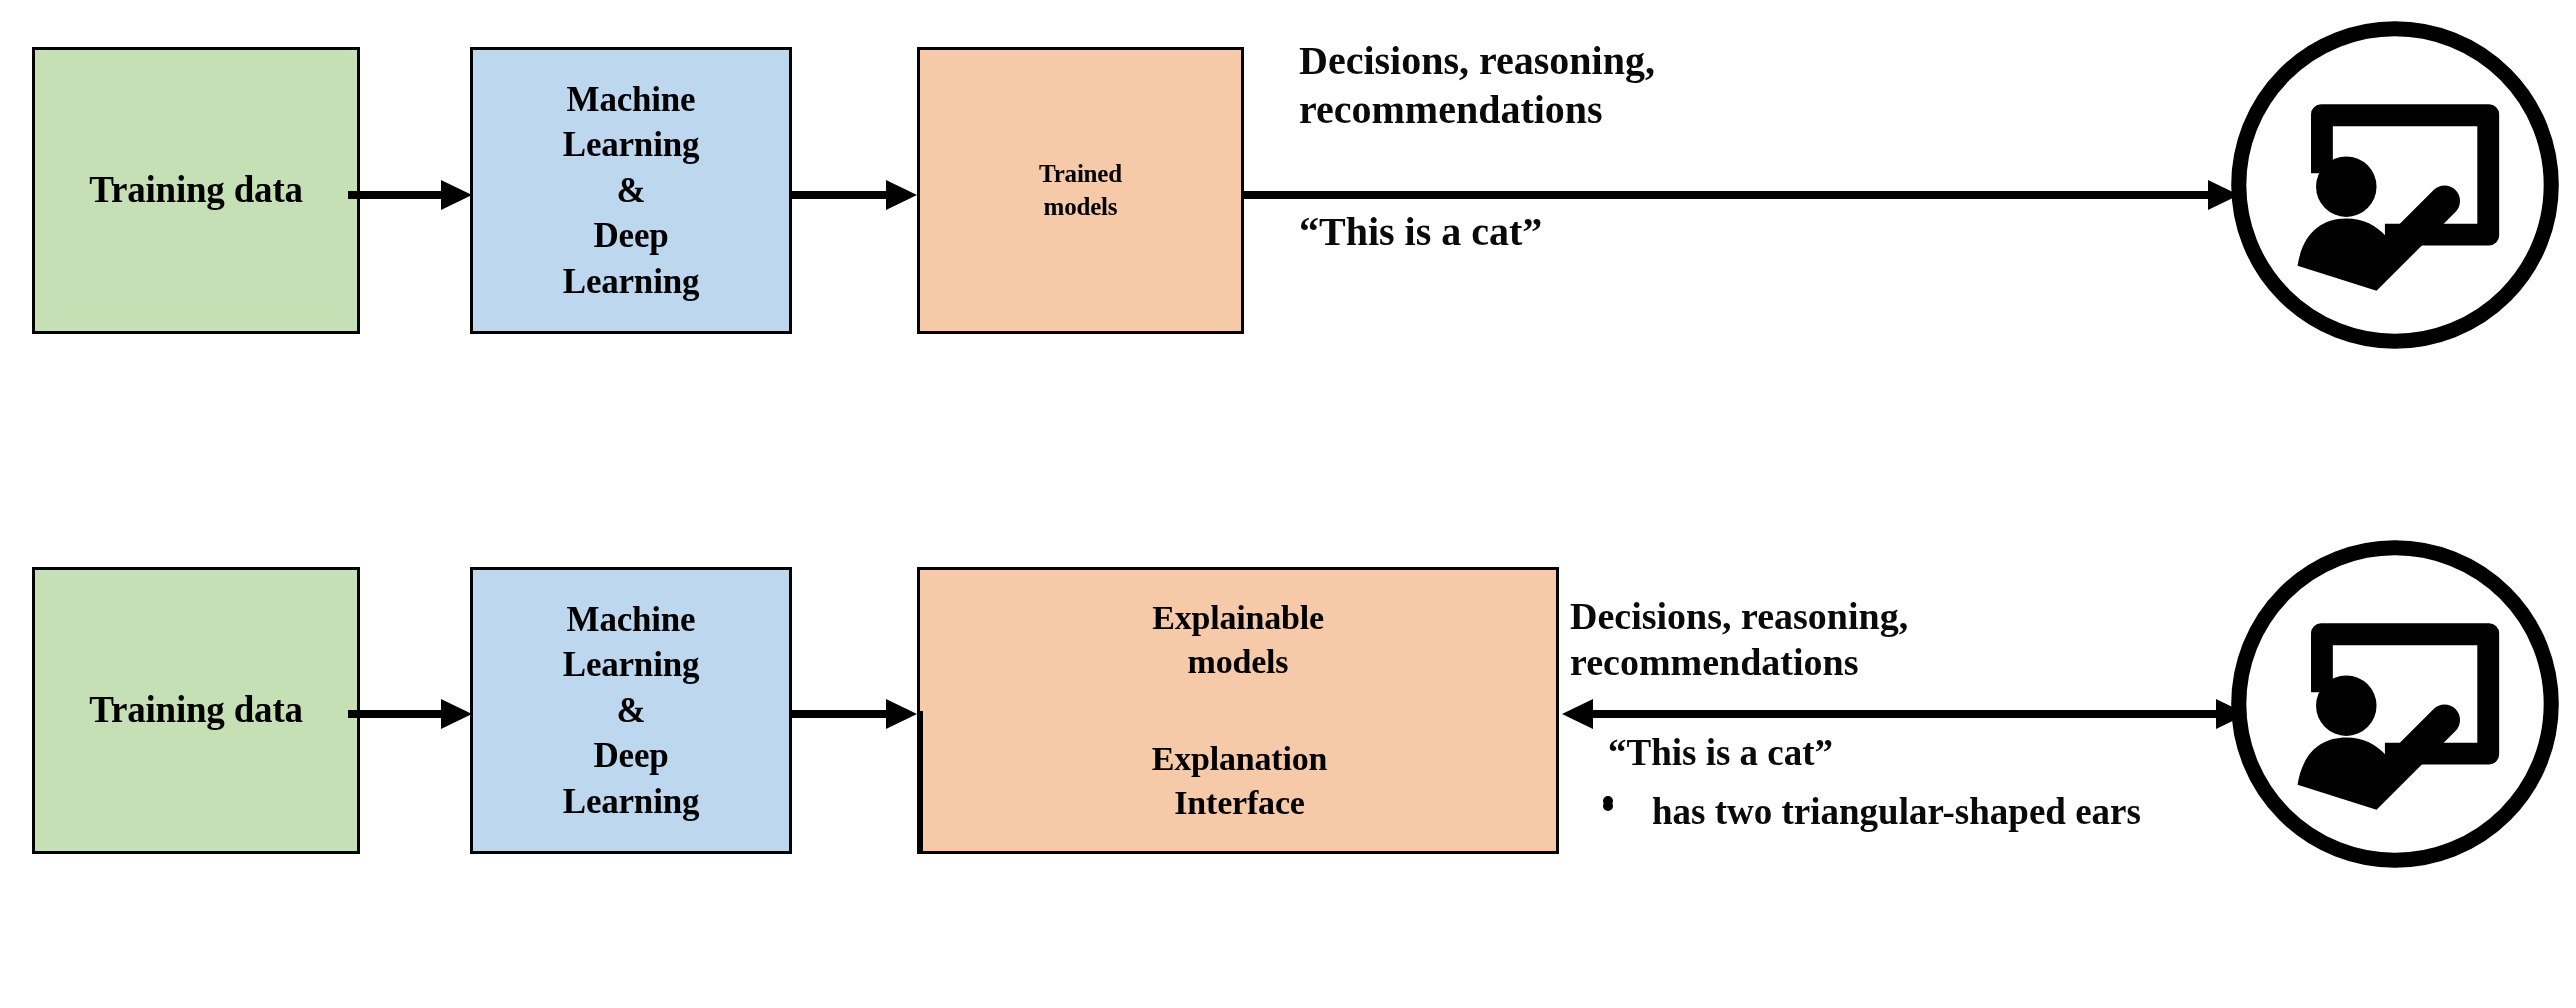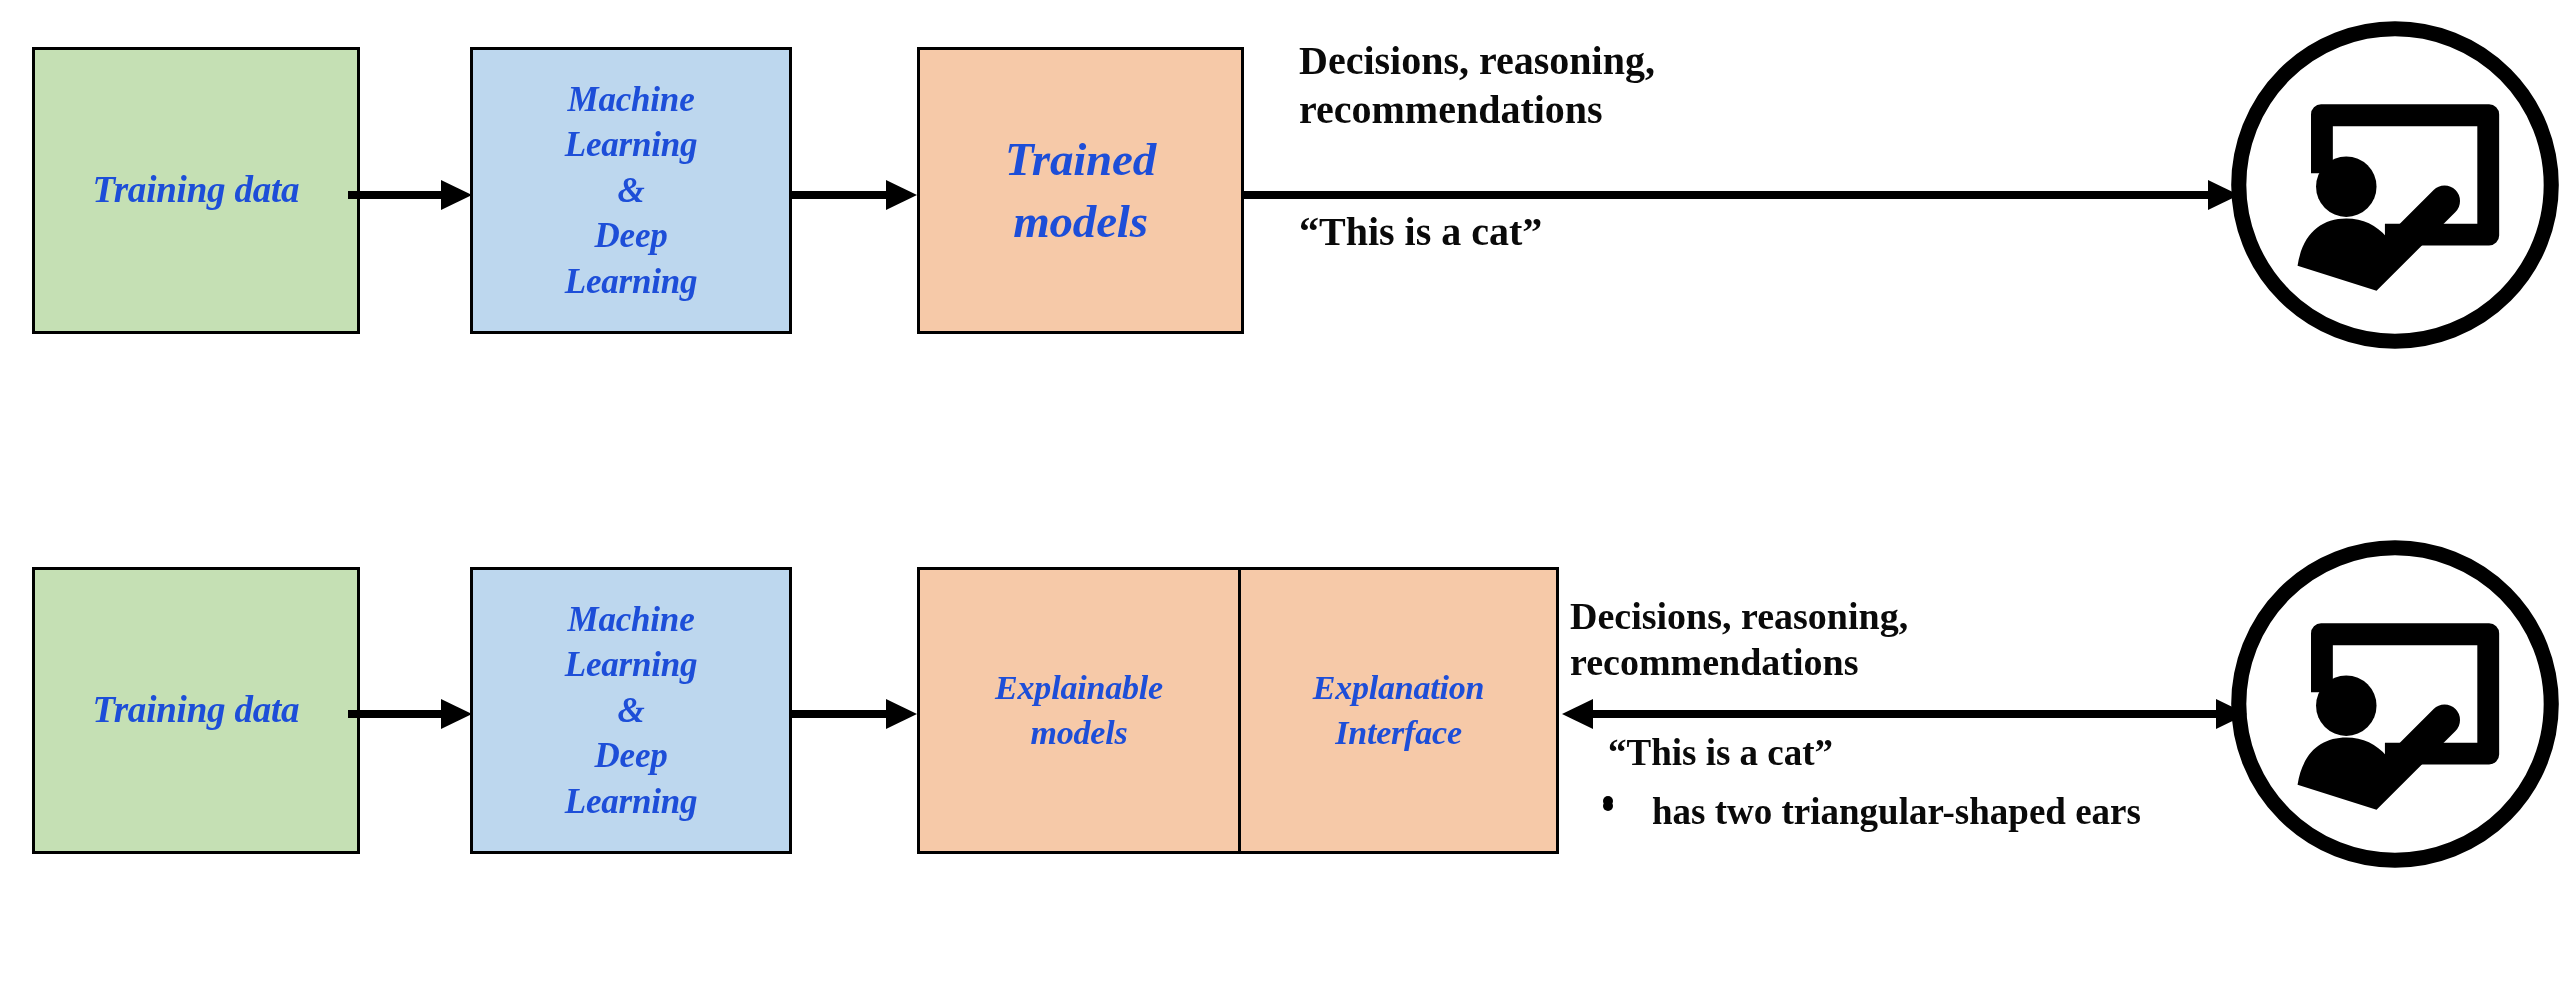--- a/index.html
+++ b/index.html
@@ -22,36 +22,35 @@
   .box {
     position: absolute;
     box-sizing: border-box;
     border: 3.8px solid #000000;
     display: flex;
     align-items: center;
     justify-content: center;
     text-align: center;
     font-family: "Liberation Serif", "DejaVu Serif", serif;
     font-weight: 700;
-    color: #1d4ed8;
+    color: #000000;
     line-height: 1.30;
     letter-spacing: -0.2px;
-    font-style: italic;
   }
   .box-green  { background: #c5e0b4; margin-left: 12px; }
   .box-blue   { background: #bdd7ee; }
   .box-orange { background: #f6c9a8; }
 
   .box .label { width: 100%; display: block; }
 
   
   .box-split {
     padding: 0;
     display: flex;
-    flex-direction: row;
+    flex-direction: column;
     align-items: stretch;
     justify-content: flex-start;
   }
   .box-split .half {
     flex: 1 1 50%;
     display: flex;
     align-items: center;
     justify-content: center;
     text-align: center;
     box-sizing: border-box;
@@ -156,21 +155,21 @@
       <span>Deep</span><br>
       <span>Learning</span>
     </span>
   </div>
 
   <div class="arrow" style="left:792px; top:191px; width:125px;">
     <div class="shaft" style="width:94px;"></div>
     <div class="head-right" style="left:94px;"></div>
   </div>
 
-  <div class="box box-orange" style="left:917px; top:47px; width:327px; height:287px; font-size:47px;">
+  <div class="box box-orange" style="left:917px; top:47px; width:327px; height:287px; font-size:25px;">
     <span class="label">
       <span>Trained</span><br>
       <span>models</span>
     </span>
   </div>
 
   <div class="arrow" style="left:1244px; top:191px; width:993px;">
     <div class="shaft" style="width:964px;"></div>
     <div class="head-right" style="left:964px;"></div>
   </div>

